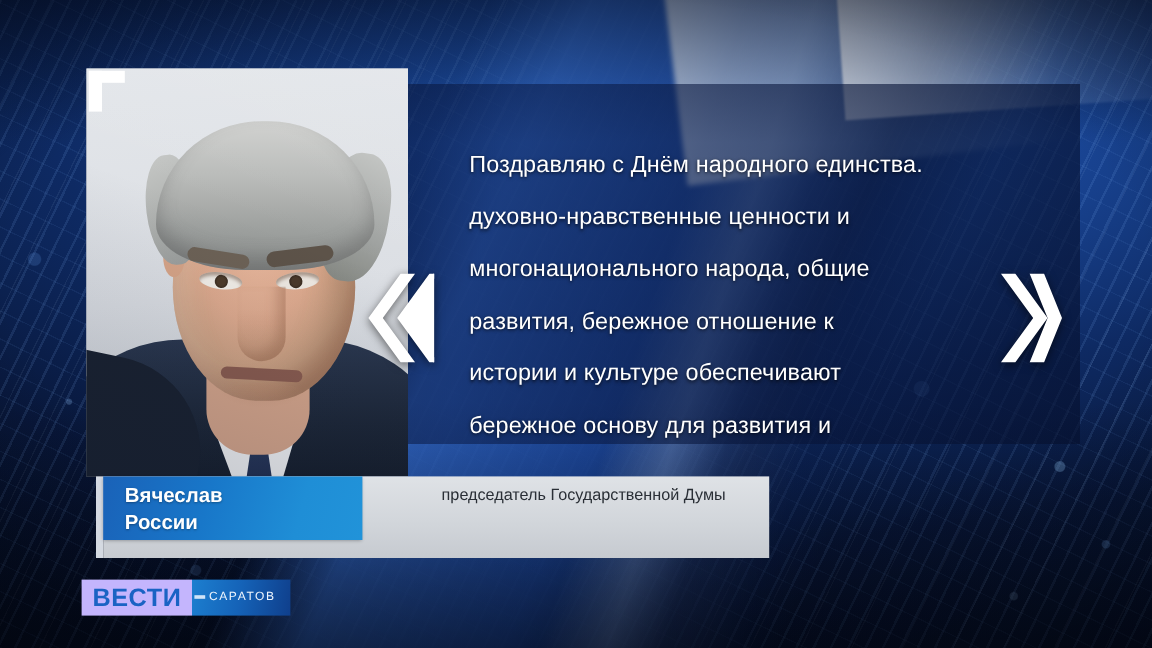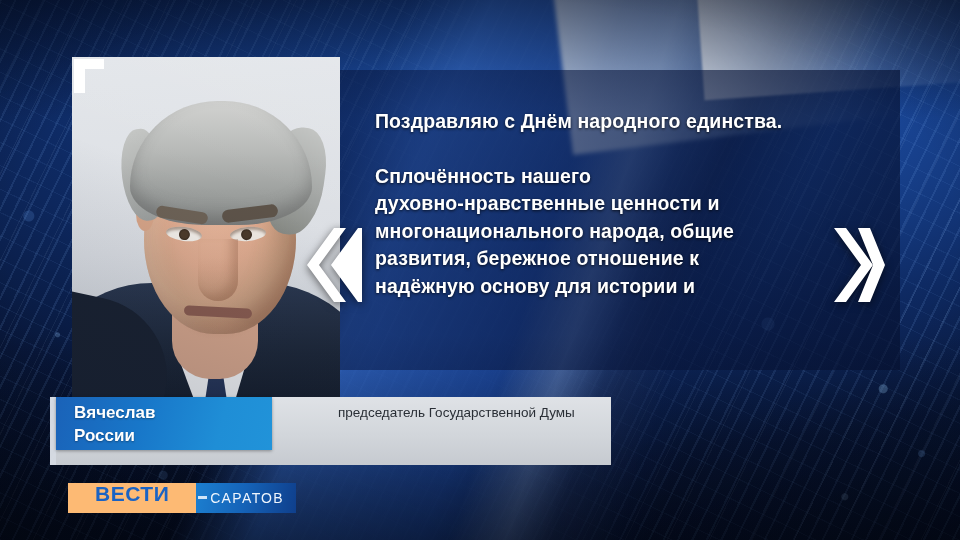--- a/index.html
+++ b/index.html
@@ -215,25 +215,25 @@
 
   
   .quote-text{
     position:absolute;left:375px;top:108px;width:470px;
     color:#ffffff;
     font-size:19.5px;
     line-height:27.5px;
     letter-spacing:.1px;
     text-shadow:0 1px 3px rgba(0,0,0,.75);
   }
-  .quote-text p{margin:0;font-weight:bold;}
+  .quote-text p{margin:16px;}
   .quote-text p.gap{margin-top:27px;}
 
   
-  .lt-wrap{position:absolute;left:56px;top:397px;width:665px;height:68px;}
+  .lt-wrap{position:absolute;left:86px;top:397px;width:665px;height:68px;}
   .lt-grey{
     position:absolute;left:0;top:0;width:555px;height:68px;
     background:linear-gradient(180deg,#dfe2e6 0%,#d2d6db 55%,#c6cad0 100%);
   }
   .lt-blue{
     position:absolute;left:0;top:0;width:216px;height:53px;
     background:linear-gradient(105deg,#1a62b8 0%,#1877c9 40%,#1f8ed6 75%,#2193d9 100%);
     box-shadow:0 1px 3px rgba(0,0,0,.35);
   }
   .lt-name{
@@ -244,34 +244,34 @@
   .lt-role{
     position:absolute;left:282px;top:7px;
     color:#2a2f36;font-size:13.5px;line-height:18px;white-space:nowrap;
   }
   
   .lt-edge{position:absolute;left:-6px;top:0;width:6px;height:68px;background:rgba(235,240,246,.9);}
 
   
   .logo{position:absolute;left:68px;top:483px;height:30px;display:flex;align-items:stretch;}
   .logo-left{
-    background:#fdba74;padding:0 27px;display:flex;
+    background:#c4b5fd;padding:0 9px;display:flex;align-items:center;
   }
   .logo-left span{
     color:#1a63c4;font-weight:bold;font-size:21px;letter-spacing:.5px;line-height:1;
   }
   .logo-right{
     background:linear-gradient(100deg,#1c7fd0 0%,#1563b8 48%,#0f3f8c 100%);
     padding:0 12px 0 14px;display:flex;align-items:center;position:relative;
   }
   .logo-right::before{
     content:"";position:absolute;left:2px;top:13px;width:9px;height:3px;background:#cfe4f8;
   }
   .logo-right span{
-    color:#eef5fd;font-size:14px;letter-spacing:1.4px;line-height:1;text-align:center;
+    color:#eef5fd;font-size:10px;letter-spacing:1.4px;line-height:1;text-align:center;
   }
 </style>
 </head>
 <body>
 
 <div id="stage">
 
   <div class="bg-layer bg-base"></div>
   <div class="bg-layer bg-circuit"></div>
   <div class="bg-layer bg-chips"></div>
@@ -318,25 +318,25 @@
 
   <div class="guillemet" style="left:830px;top:228px;">
     <svg width="56" height="74" viewBox="0 0 56 74" aria-hidden="true">
       <polygon points="4,0 16,0 43,37 16,74 4,74 31,37" fill="#ffffff"></polygon>
       <polygon points="28,0 40,0 55,37 40,74 28,74 43,37" fill="#ffffff"></polygon>
     </svg>
   </div>
 
   <div class="quote-text">
     <p>Поздравляю с Днём народного единства.</p>
-    <p class="gap">Сплочённость нашего</p>
     <p>духовно-нравственные ценности и</p>
     <p>многонационального народа, общие</p>
     <p>развития, бережное  отношение к</p>
-    <p>надёжную  основу для истории и</p>
+    <p>истории и культуре обеспечивают</p>
+    <p>бережное  основу для развития и</p>
   </div>
 
   <div class="lt-wrap">
     <div class="lt-edge"></div>
     <div class="lt-grey"></div>
     <div class="lt-blue"></div>
     <div class="lt-name">
       <div>Вячеслав</div>
       <div>России</div>
     </div>

